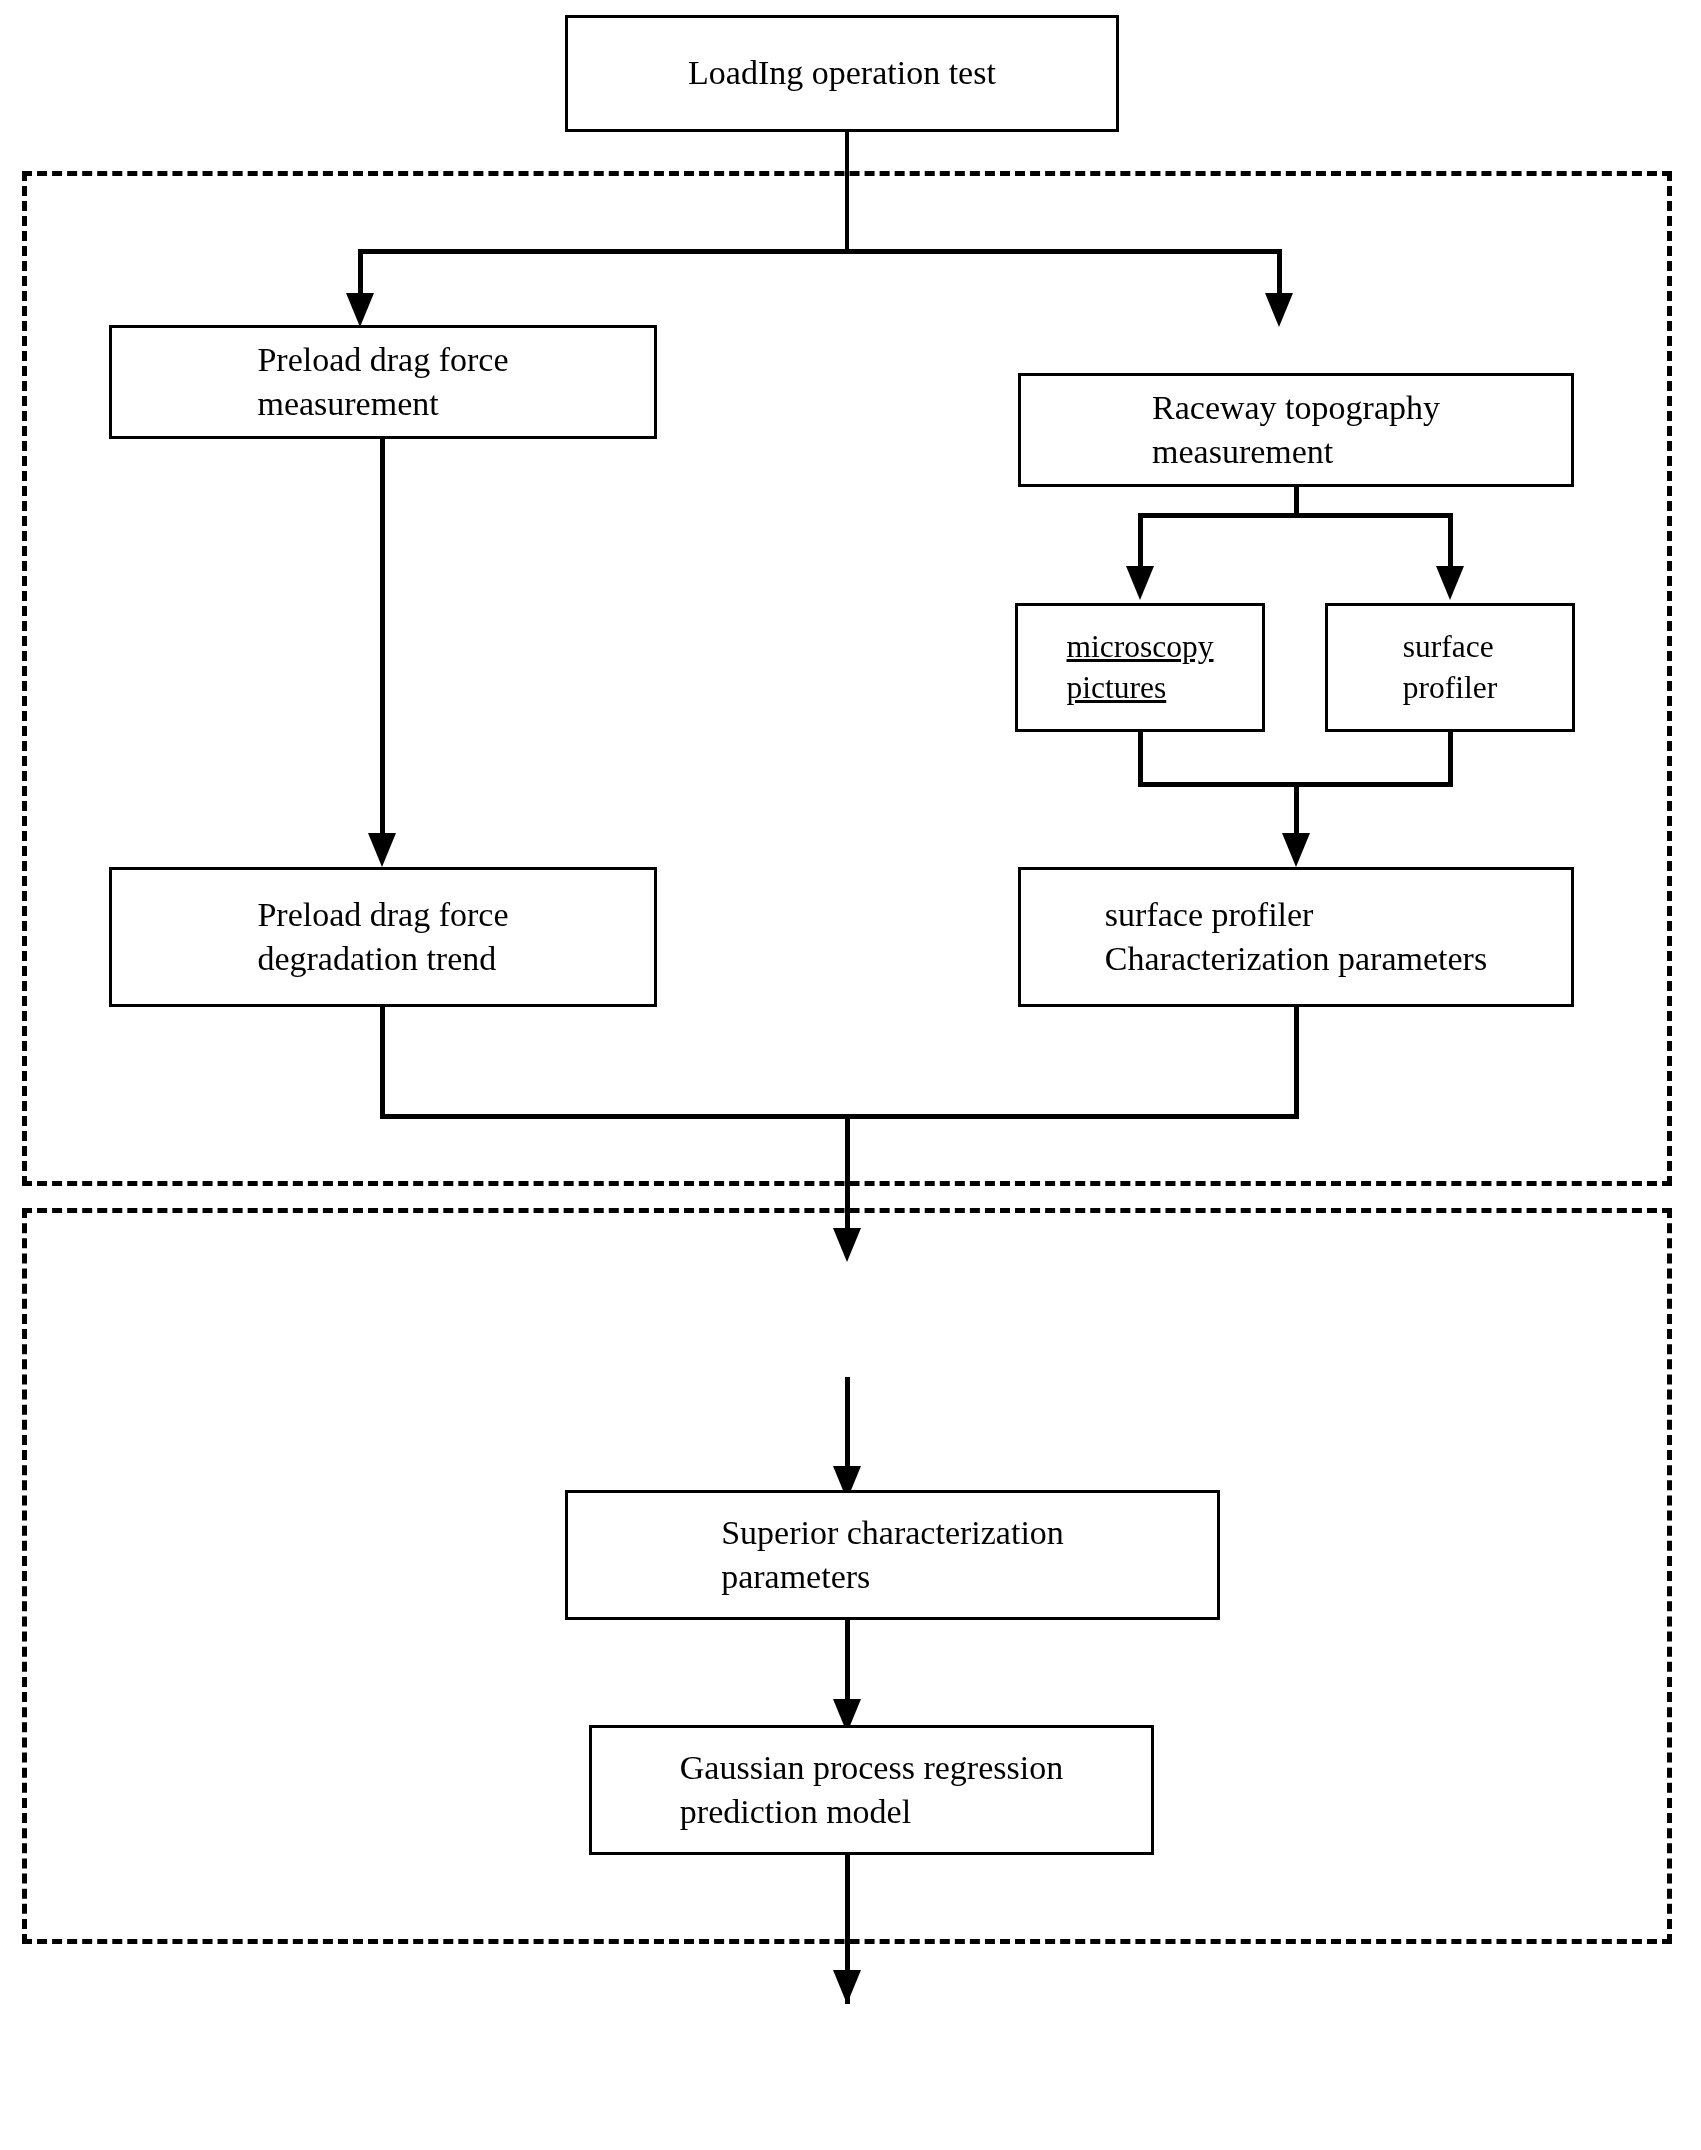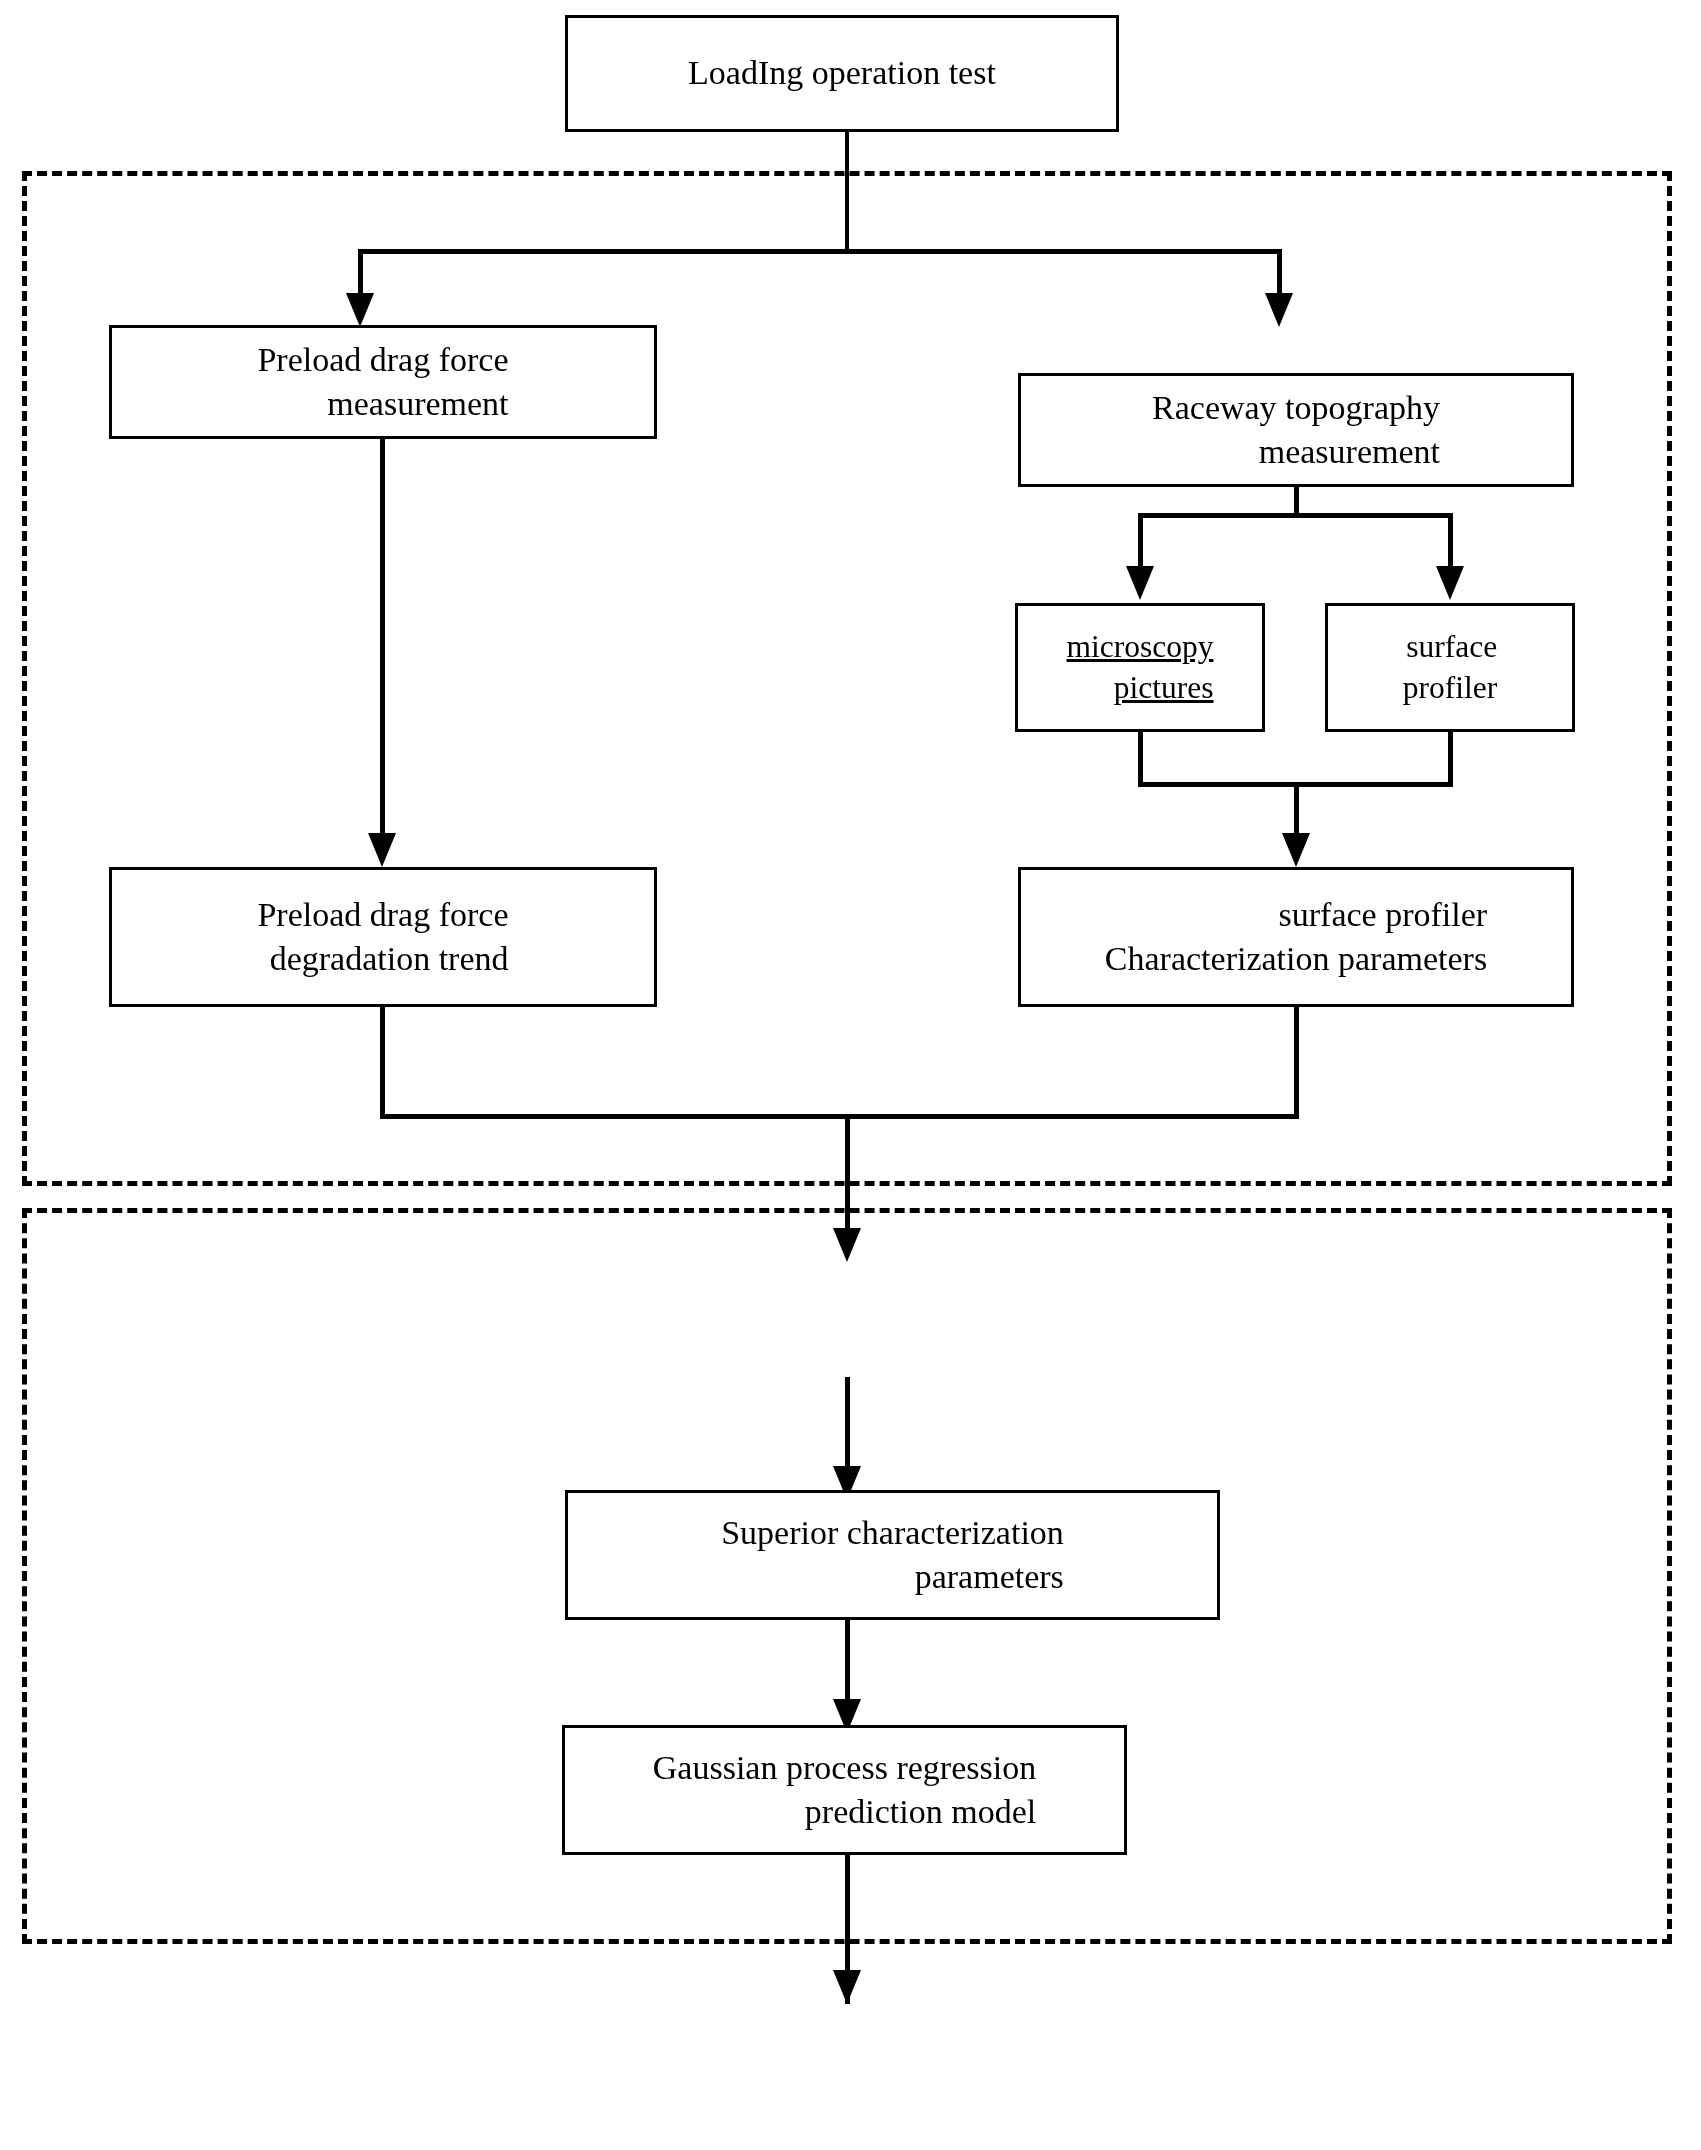--- a/index.html
+++ b/index.html
@@ -22,21 +22,21 @@
     background: transparent;
   }
   .node {
     position: absolute;
     box-sizing: border-box;
     border: 3.8px solid #000000;
     background: #ffffff;
     display: flex;
     align-items: center;
     justify-content: center;
-    text-align: right;
+    text-align: left;
     color: #000000;
     z-index: 5;
   }
   .node .label {
     display: block;
     line-height: 1.30;
     padding: 0 7.6px;
     white-space: pre-line;
     font-size: 34px;
   }
@@ -138,21 +138,21 @@
   <div class="arrowhead" style="left:833px; top:1466px;"></div>
 
   <div class="node" style="left:565px; top:1490px; width:655px; height:130px;">
     <span class="label">Superior characterization
 parameters</span>
   </div>
 
   <div class="conn vline" style="left:845px; top:1620px; width:4.9px; height:98px;"></div>
   <div class="arrowhead" style="left:833px; top:1699px;"></div>
 
-  <div class="node" style="left:562px; top:1725px; width:565px; height:130px;">
+  <div class="node" style="left:589px; top:1725px; width:565px; height:130px;">
     <span class="label">Gaussian process regression
 prediction model</span>
   </div>
 
   <div class="conn vline" style="left:845px; top:1855px; width:4.9px; height:149px;"></div>
   <div class="arrowhead" style="left:833px; top:1970px;"></div>
 
 
 </div>
 

